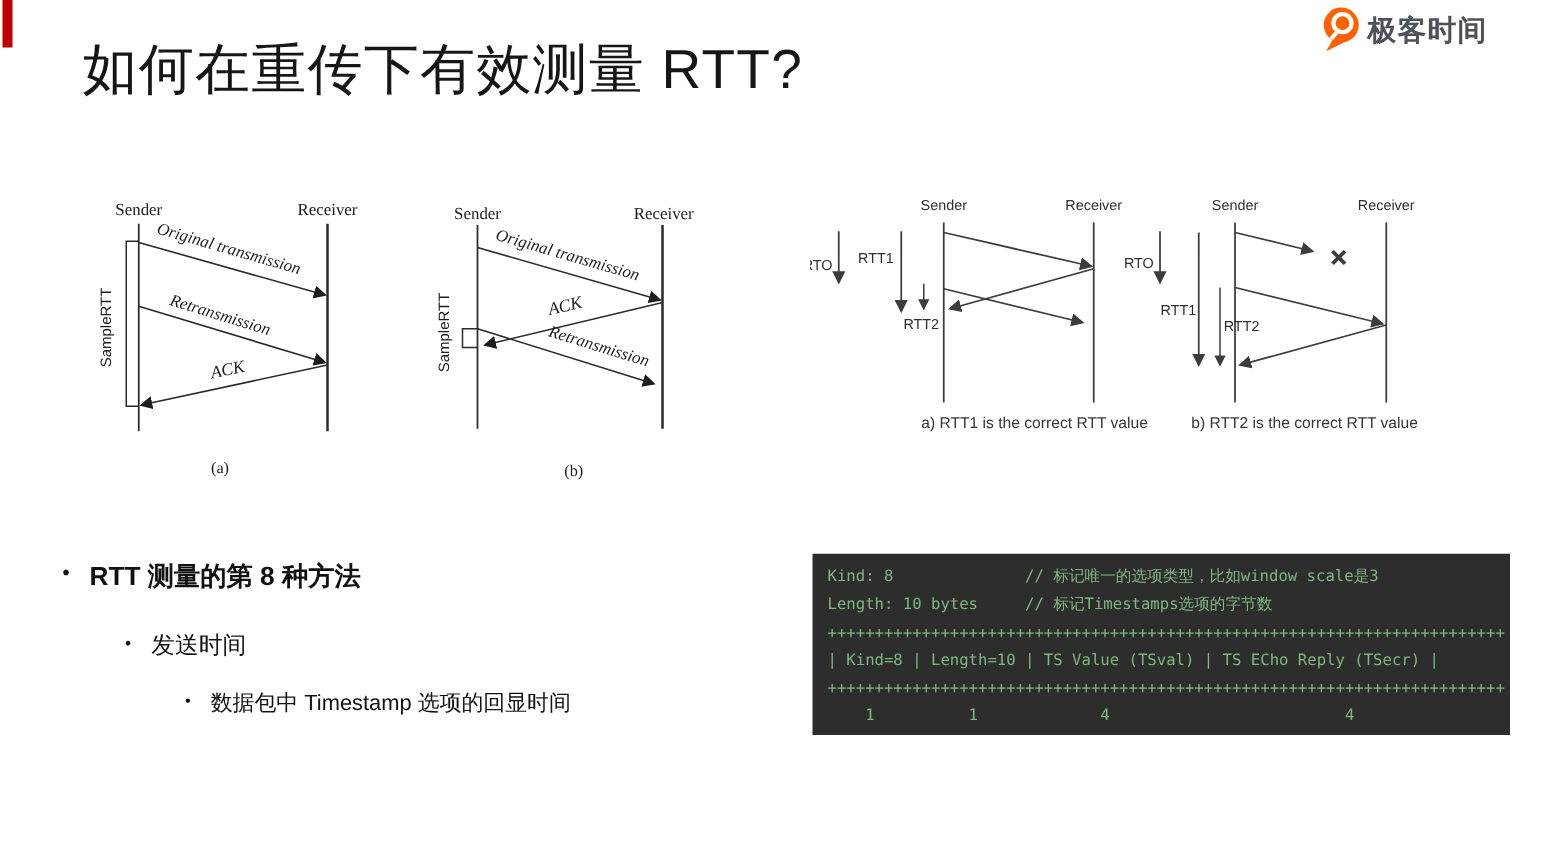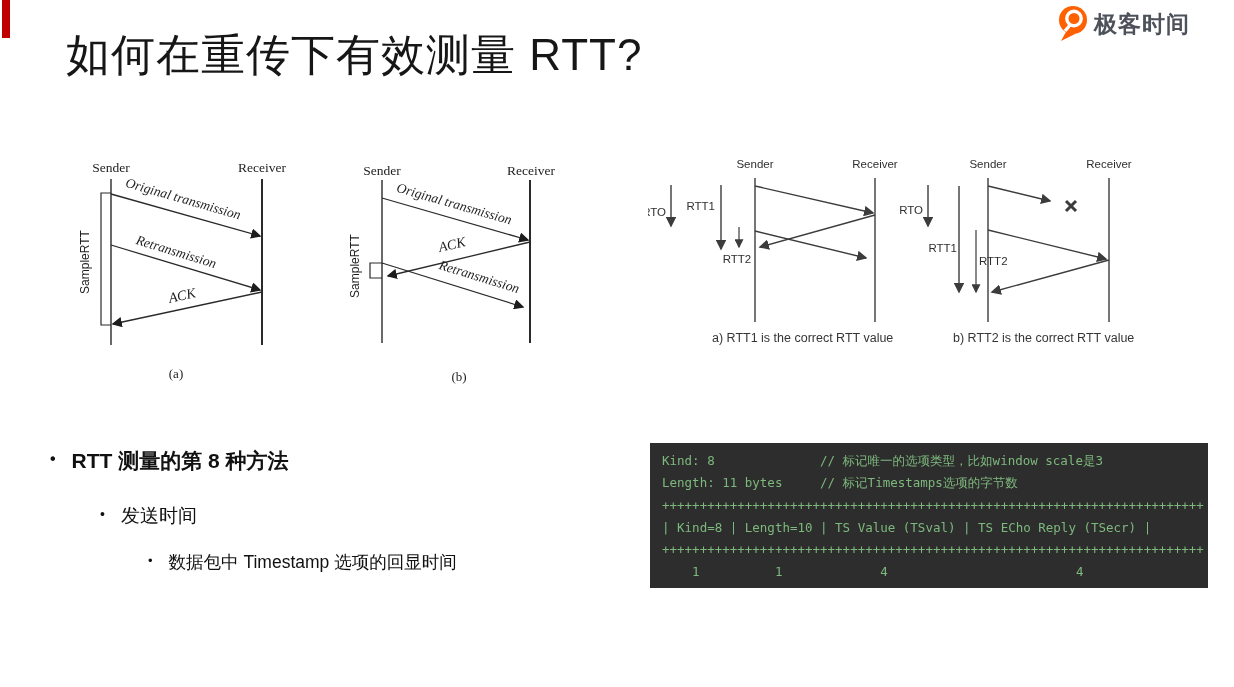--- a/index.html
+++ b/index.html
@@ -106,21 +106,21 @@
     <line x1="23" y1="33" x2="23" y2="74" stroke-width="1.4" marker-end="url(#ahg)"></line>
     <text x="18" y="64" text-anchor="end" font-size="11.5">RTO</text>
     <line x1="73" y1="33" x2="73" y2="97" stroke-width="1.4" marker-end="url(#ahg)"></line>
     <text x="67" y="58" text-anchor="end" font-size="11.5">RTT1</text>
     <line x1="91" y1="75" x2="91" y2="95" stroke-width="1.2" marker-end="url(#ahg)"></line>
     <text x="89" y="111" text-anchor="middle" font-size="11.5">RTT2</text>
     <line x1="107" y1="34" x2="225" y2="61" stroke-width="1.4" marker-end="url(#ahg)"></line>
     <line x1="227" y1="63" x2="112" y2="95" stroke-width="1.4" marker-end="url(#ahg)"></line>
     <line x1="107" y1="79" x2="218" y2="106" stroke-width="1.4" marker-end="url(#ahg)"></line>
   </svg>
-  <div class="abs fig-caption" style="left:712px;top:331px">a) RTT1 is the correct RTT value</div>
+  <div class="abs fig-caption" style="left:737px;top:331px">a) RTT1 is the correct RTT value</div>
 
   <svg class="abs figg" style="left:900px;top:152px" width="265" height="180">
     <text x="88" y="16" text-anchor="middle" font-size="11.5">Sender</text>
     <text x="209" y="16" text-anchor="middle" font-size="11.5">Receiver</text>
     <line x1="88" y1="26" x2="88" y2="170" stroke-width="1.4"></line>
     <line x1="209" y1="26" x2="209" y2="170" stroke-width="1.4"></line>
     <line x1="28" y1="33" x2="28" y2="74" stroke-width="1.4" marker-end="url(#ahg)"></line>
     <text x="23" y="62" text-anchor="end" font-size="11.5">RTO</text>
     <line x1="88" y1="34" x2="150" y2="49" stroke-width="1.4" marker-end="url(#ahg)"></line>
     <g>
@@ -144,20 +144,20 @@
     <span class="dot">•</span>
     <span>发送时间</span>
   </div>
   <div id="bullet-3" class="abs bullet">
     <span class="dot">•</span>
     <span>数据包中 Timestamp 选项的回显时间</span>
   </div>
 
   <div id="code-block" class="abs">
     <div class="cl">Kind: 8              // 标记唯一的选项类型，比如window scale是3</div>
-    <div class="cl">Length: 11 bytes     // 标记Timestamps选项的字节数</div>
+    <div class="cl">Length: 10 bytes     // 标记Timestamps选项的字节数</div>
     <div class="cl">++++++++++++++++++++++++++++++++++++++++++++++++++++++++++++++++++++++++</div>
     <div class="cl">| Kind=8 | Length=10 | TS Value (TSval) | TS ECho Reply (TSecr) |</div>
     <div class="cl">++++++++++++++++++++++++++++++++++++++++++++++++++++++++++++++++++++++++</div>
     <div class="cl">    1          1             4                         4</div>
   </div>
 
 </div>
 
 </body></html>

